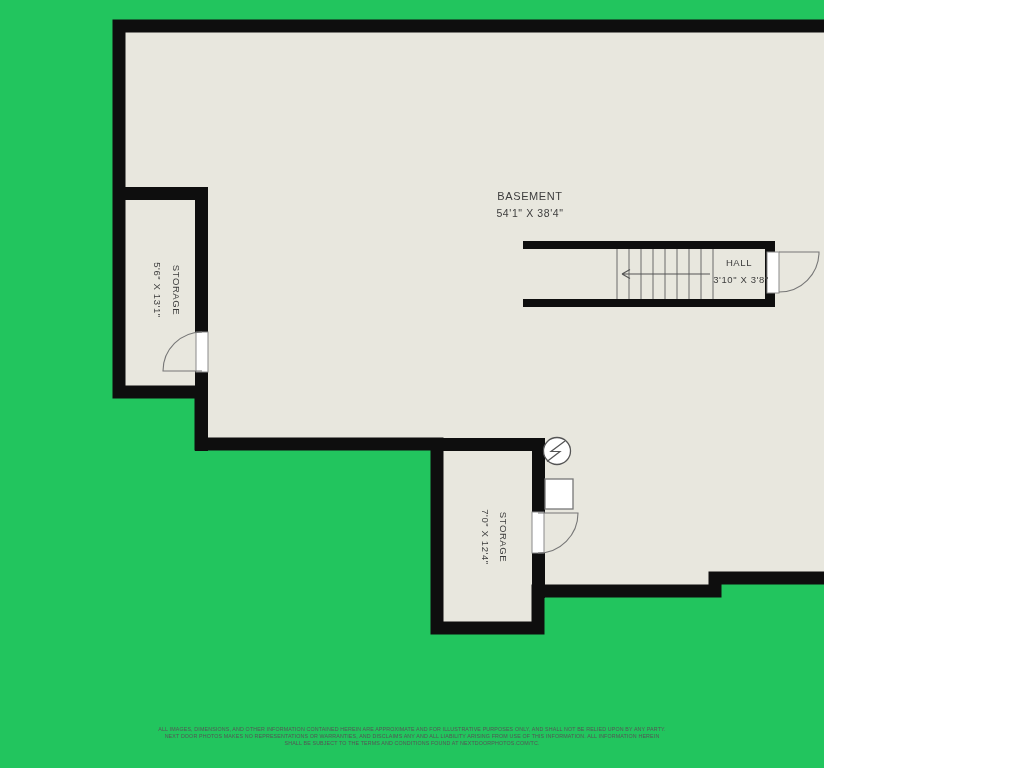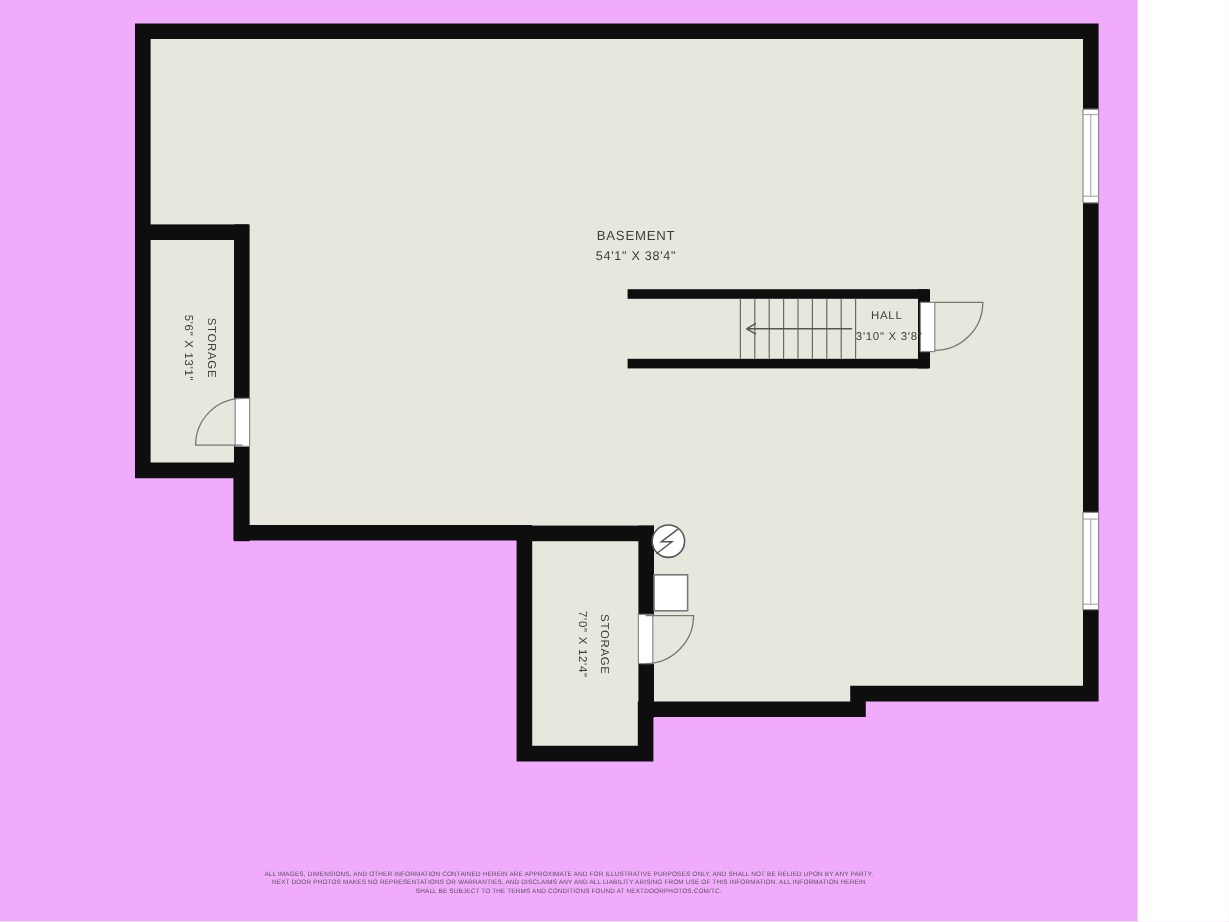--- a/index.html
+++ b/index.html
@@ -1,16 +1,16 @@
 <!DOCTYPE html>
 <html><head>
 <meta charset="utf-8">
 <style>
   html,body{margin:0;padding:0;background:#ffffff;}
-  .stage{position:relative;width:948px;height:768px;background:#f0abfc;overflow:hidden;
+  .stage{position:relative;width:824px;height:768px;background:#22c55e;overflow:hidden;
          font-family:"Liberation Sans", sans-serif;}
   svg{position:absolute;left:0;top:0;}
   .outer-shell{stroke:#0e0e0e;stroke-width:13;stroke-linejoin:miter;}
   .iwall{fill:#0e0e0e;}
   .swall{fill:#0e0e0e;}
   .riser{stroke:#6a6a6a;stroke-width:1;}
   .thin{stroke:#777777;stroke-width:1.1;fill:none;}
   .leaf{fill:#ffffff;stroke:#8a8a8a;stroke-width:1;}
   .win{fill:#ffffff;stroke:#8a8a8a;stroke-width:1;}
   .winline{stroke:#9a9a9a;stroke-width:0.8;}

